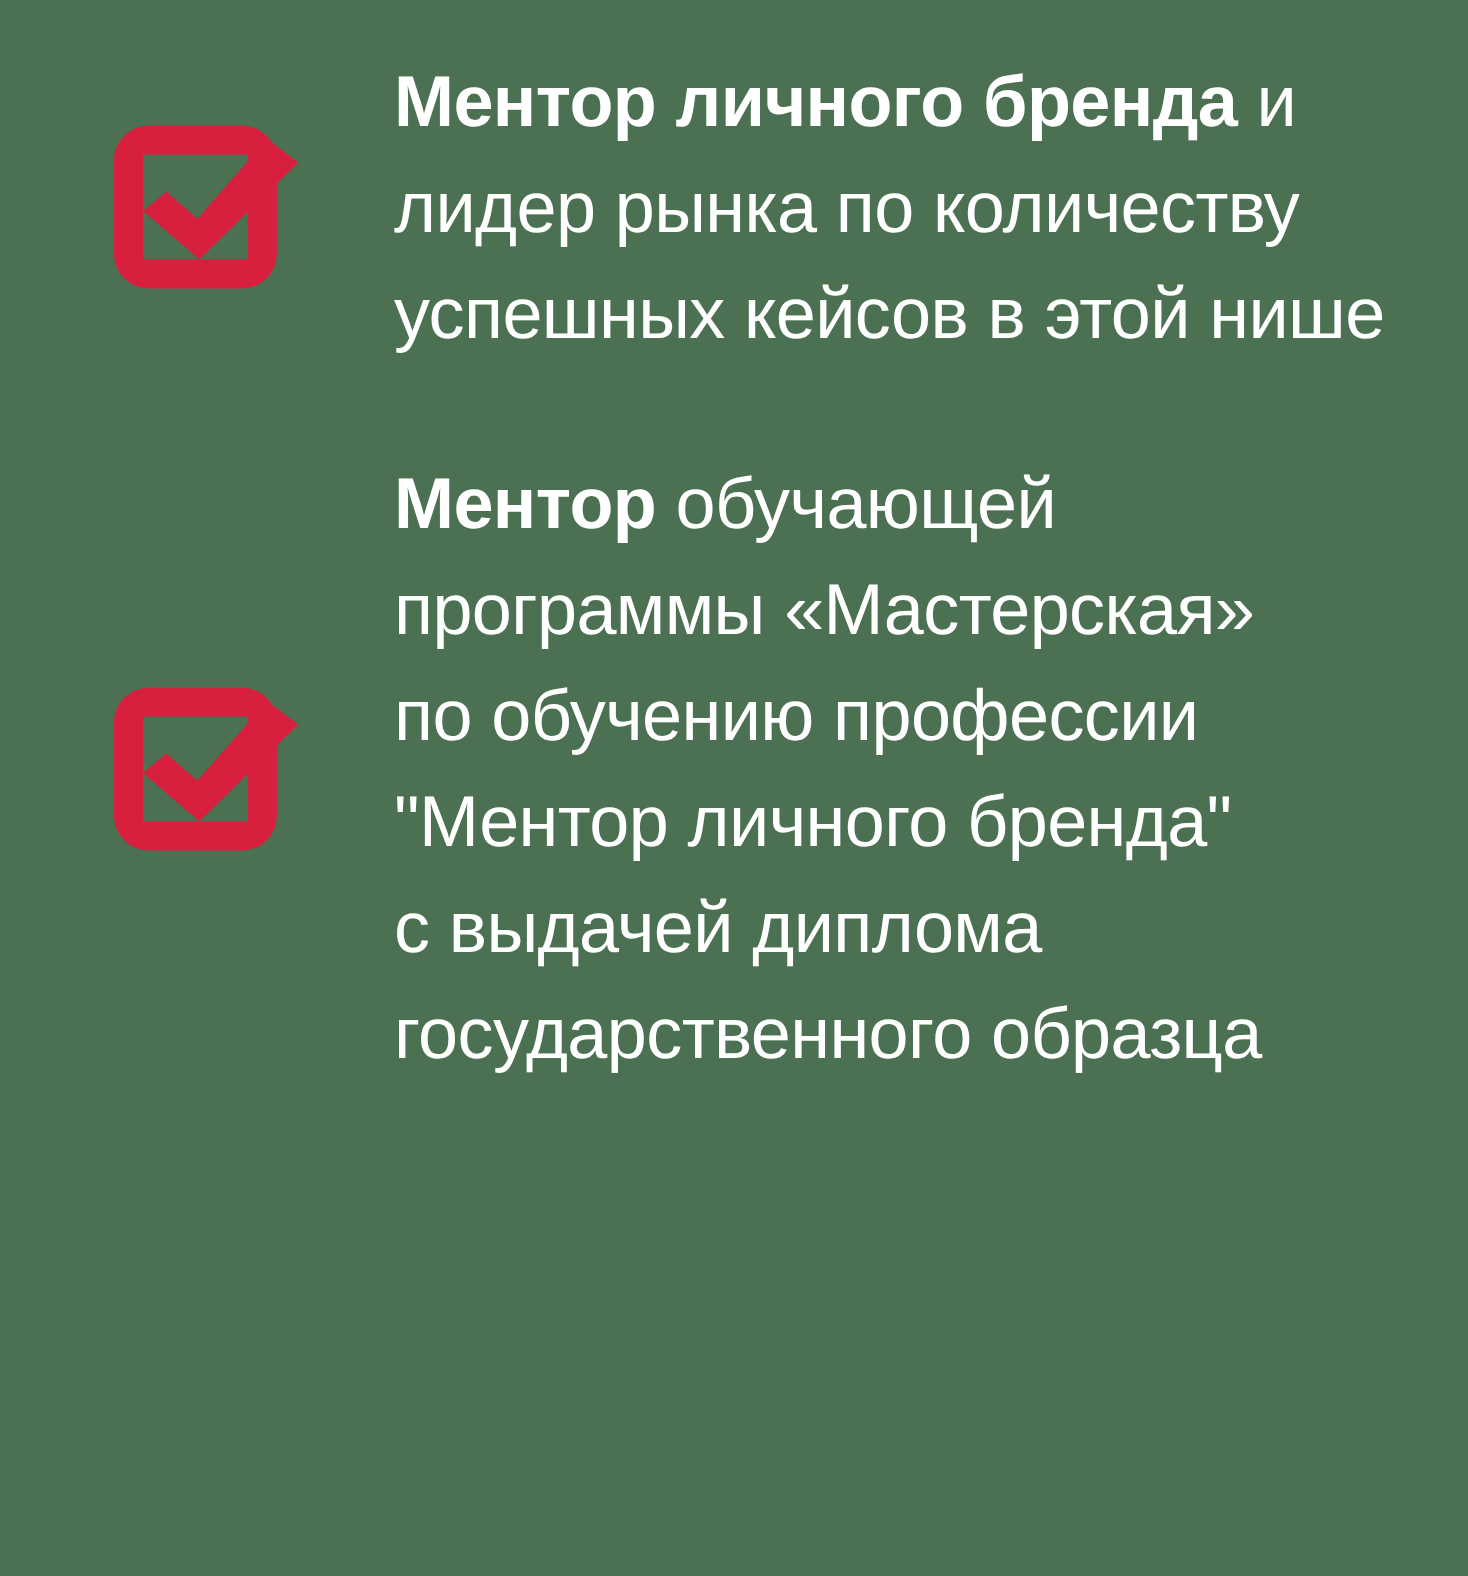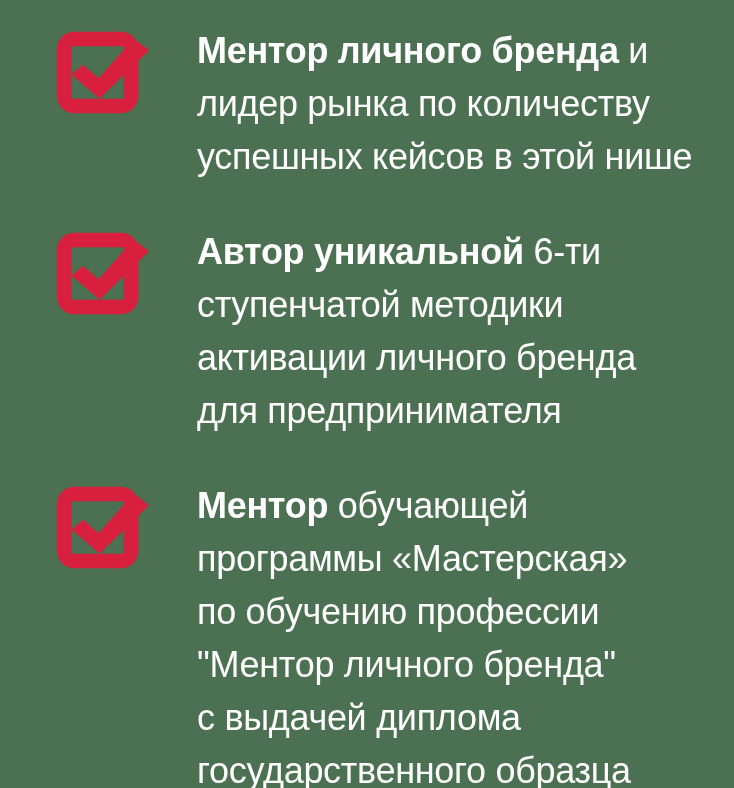--- a/index.html
+++ b/index.html
@@ -15,21 +15,21 @@
   }
   body {
     background: var(--bg);
     font-family: "Liberation Sans", "DejaVu Sans", sans-serif;
   }
   .features {
     padding-top: 24px;
   }
   .feature-row {
     display: flex;
-    align-items: flex-start;
+    align-items: center;
     margin-bottom: 42px;
   }
   .icon-wrap {
     flex: 0 0 97px;
     width: 97px;
     margin-left: 55px;
     margin-right: 45px;
     display: flex;
     align-items: center;
     justify-content: center;
@@ -65,33 +65,20 @@
         <rect class="icon-box" x="2" y="8" width="84" height="84" rx="18"></rect>
         <rect class="icon-hole" x="17" y="23" width="54" height="54"></rect>
         <path class="icon-check" d="M 17 52 L 29 42 L 45 56 L 81 15 L 97 27 L 46 77 Z"></path>
       </svg>
     </div>
     <p class="feature-text"><strong>Ментор личного бренда</strong><span> и
 лидер рынка по количеству
 успешных кейсов в этой нише</span></p>
   </div>
 
-  <div class="feature-row">
-    <div class="icon-wrap">
-      <svg viewBox="0 0 100 100" aria-hidden="true">
-        <rect class="icon-box" x="2" y="8" width="84" height="84" rx="18"></rect>
-        <rect class="icon-hole" x="17" y="23" width="54" height="54"></rect>
-        <path class="icon-check" d="M 17 52 L 29 42 L 45 56 L 81 15 L 97 27 L 46 77 Z"></path>
-      </svg>
-    </div>
-    <p class="feature-text"><strong>Автор уникальной</strong><span> 6-ти
-ступенчатой методики
-активации личного бренда
-для предпринимателя</span></p>
-  </div>
 
   <div class="feature-row">
     <div class="icon-wrap">
       <svg viewBox="0 0 100 100" aria-hidden="true">
         <rect class="icon-box" x="2" y="8" width="84" height="84" rx="18"></rect>
         <rect class="icon-hole" x="17" y="23" width="54" height="54"></rect>
         <path class="icon-check" d="M 17 52 L 29 42 L 45 56 L 81 15 L 97 27 L 46 77 Z"></path>
       </svg>
     </div>
     <p class="feature-text"><strong>Ментор</strong><span> обучающей

